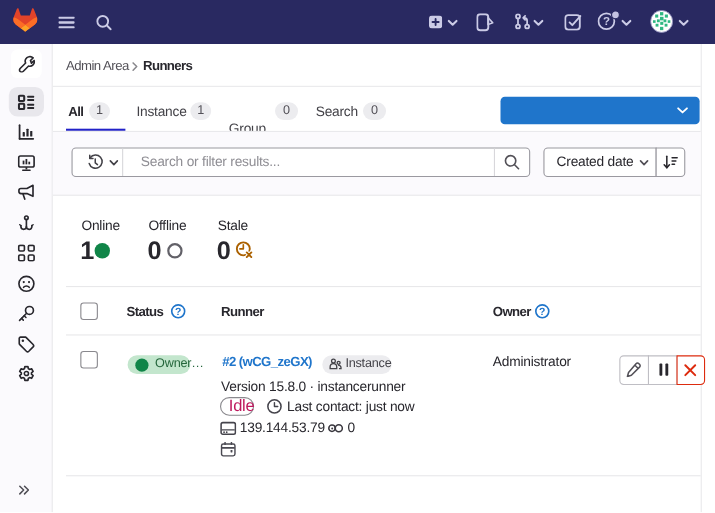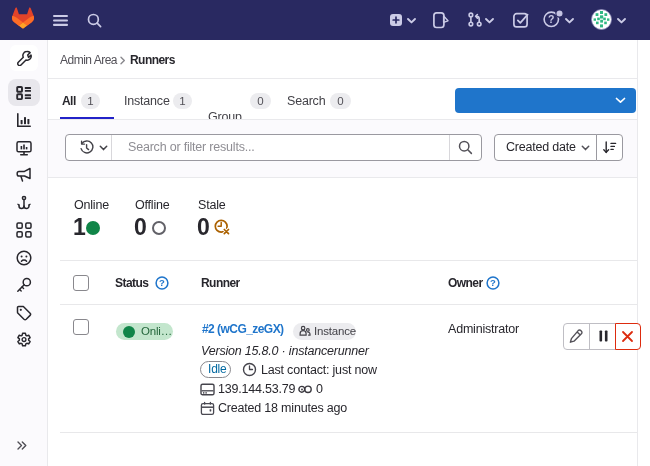--- a/index.html
+++ b/index.html
@@ -285,39 +285,39 @@
   <div class="b" style="left:448px;top:276px;">Owner</div>
   <svg class="abs" style="left:486px;top:276px;" width="14" height="14" viewBox="0 0 14 14">
     <circle cx="7" cy="7" r="5.9" fill="none" stroke="#1f75cb" stroke-width="1.5"></circle>
     <text x="7" y="10.2" text-anchor="middle" font-size="9.5" font-weight="bold" fill="#1f75cb" font-family="Liberation Sans">?</text>
   </svg>
 
   <div class="abs" style="left:73px;top:319px;width:16px;height:16px;border:1px solid #89888d;border-radius:3px;background:#fff;"></div>
 
   <div class="abs" style="left:116px;top:322.5px;width:57px;height:17.5px;background:#c3e6cd;border-radius:9px;"></div>
   <div class="abs" style="left:123px;top:326px;width:12px;height:12px;border-radius:50%;background:#108548;"></div>
-  <div class="abs" style="left:141px;top:325px;height:13px;line-height:13px;font-size:11.5px;letter-spacing:-0.2px;color:#24663b;">Onli…</div>
+  <div class="abs" style="left:141px;top:325px;height:13px;line-height:13px;font-size:11.5px;letter-spacing:-0.2px;color:#24663b;">Owner…</div>
 
   <div class="b" style="left:202px;top:322px;color:#1f75cb;">#2 (wCG_zeGX)</div>
 
   <div class="abs" style="left:293px;top:322.5px;width:63px;height:17px;background:#ececef;border-radius:9px;"></div>
   <svg class="abs" style="left:299px;top:325px;" width="12" height="12" viewBox="0 0 16 16">
     <g fill="none" stroke="#434248" stroke-width="1.6">
       <circle cx="5.5" cy="4.2" r="2.3"></circle>
       <path d="M1.5 13.5v-2a4 4 0 0 1 8 0v2z"></path>
       <circle cx="11.8" cy="6.5" r="1.8"></circle>
       <path d="M11 9.4a3 3 0 0 1 3.7 2.9v1.2h-2.5"></path>
     </g>
   </svg>
   <div class="abs" style="left:314px;top:325px;height:13px;line-height:13px;font-size:11.5px;letter-spacing:-0.2px;color:#434248;">Instance</div>
 
-  <div class="t" style="left:201px;top:344px;font-style:italic;">Version 15.8.0 · instancerunner</div>
+  <div class="t" style="left:201px;top:344px;">Version 15.8.0 · instancerunner</div>
 
   <div class="abs" style="left:200px;top:361px;width:31px;height:17px;border:1px solid #89888d;border-radius:9px;background:#fff;"></div>
-  <div class="abs" style="left:208px;top:363px;height:13px;line-height:13px;font-size:12px;letter-spacing:-0.2px;color:#0369a1;">Idle</div>
+  <div class="abs" style="left:208px;top:363px;height:13px;line-height:13px;font-size:15px;letter-spacing:-0.2px;color:#be185d;">Idle</div>
   <svg class="abs" style="left:242px;top:362px;" width="15" height="15" viewBox="0 0 15 15">
     <circle cx="7.5" cy="7.5" r="6" fill="none" stroke="#45444c" stroke-width="1.4"></circle>
     <path d="M7.5 4V7.5h3" fill="none" stroke="#45444c" stroke-width="1.3" stroke-linecap="round" stroke-linejoin="round"></path>
   </svg>
   <div class="t" style="left:261px;top:363px;">Last contact: just now</div>
 
   <svg class="abs" style="left:200px;top:382px;" width="15" height="15" viewBox="0 0 15 15">
     <rect x="1" y="2.2" width="13" height="10.6" rx="1.6" fill="none" stroke="#45444c" stroke-width="1.4"></rect>
     <line x1="1.6" y1="8.8" x2="13.4" y2="8.8" stroke="#45444c" stroke-width="1.3"></line>
     <circle cx="3.7" cy="10.9" r="0.8" fill="#45444c"></circle>
@@ -331,21 +331,20 @@
   </svg>
   <div class="t" style="left:316px;top:382px;">0</div>
 
   <svg class="abs" style="left:200px;top:401px;" width="15" height="15" viewBox="0 0 15 15">
     <rect x="1.4" y="2.6" width="12.2" height="10.8" rx="1.6" fill="none" stroke="#4a4952" stroke-width="1.3"></rect>
     <line x1="4.6" y1="0.9" x2="4.6" y2="3.6" stroke="#4a4952" stroke-width="1.3"></line>
     <line x1="10.4" y1="0.9" x2="10.4" y2="3.6" stroke="#4a4952" stroke-width="1.3"></line>
     <line x1="1.6" y1="6.2" x2="13.4" y2="6.2" stroke="#4a4952" stroke-width="1.5"></line>
     <rect x="9.6" y="8.2" width="1.7" height="2.2" rx="0.4" fill="#4a4952"></rect>
   </svg>
-  <div class="t" style="left:218px;top:401px;">Created 18 minutes ago</div>
 
   <div class="t" style="left:448px;top:322px;">Administrator</div>
 
   <div class="abs" style="left:563px;top:323px;width:53px;height:27px;background:#fff;border:1px solid #bfbec4;border-radius:4px 0 0 4px;"></div>
   <div class="abs" style="left:589px;top:323px;width:1px;height:27px;background:#bfbec4;"></div>
   <div class="abs" style="left:615px;top:323px;width:26px;height:27px;background:#fff;border:1px solid #dd2b0e;border-radius:0 4px 4px 0;"></div>
   <svg class="abs" style="left:569px;top:329px;" width="14" height="14" viewBox="0 0 14 14">
     <path d="M9.2 1.6a1.8 1.8 0 0 1 2.6 0l.6.6a1.8 1.8 0 0 1 0 2.6L5 12.2l-3.6 1 1-3.6z" fill="none" stroke="#535158" stroke-width="1.4" stroke-linejoin="round"></path>
     <line x1="8.2" y1="3" x2="11" y2="5.8" stroke="#535158" stroke-width="1.4"></line>
   </svg>

